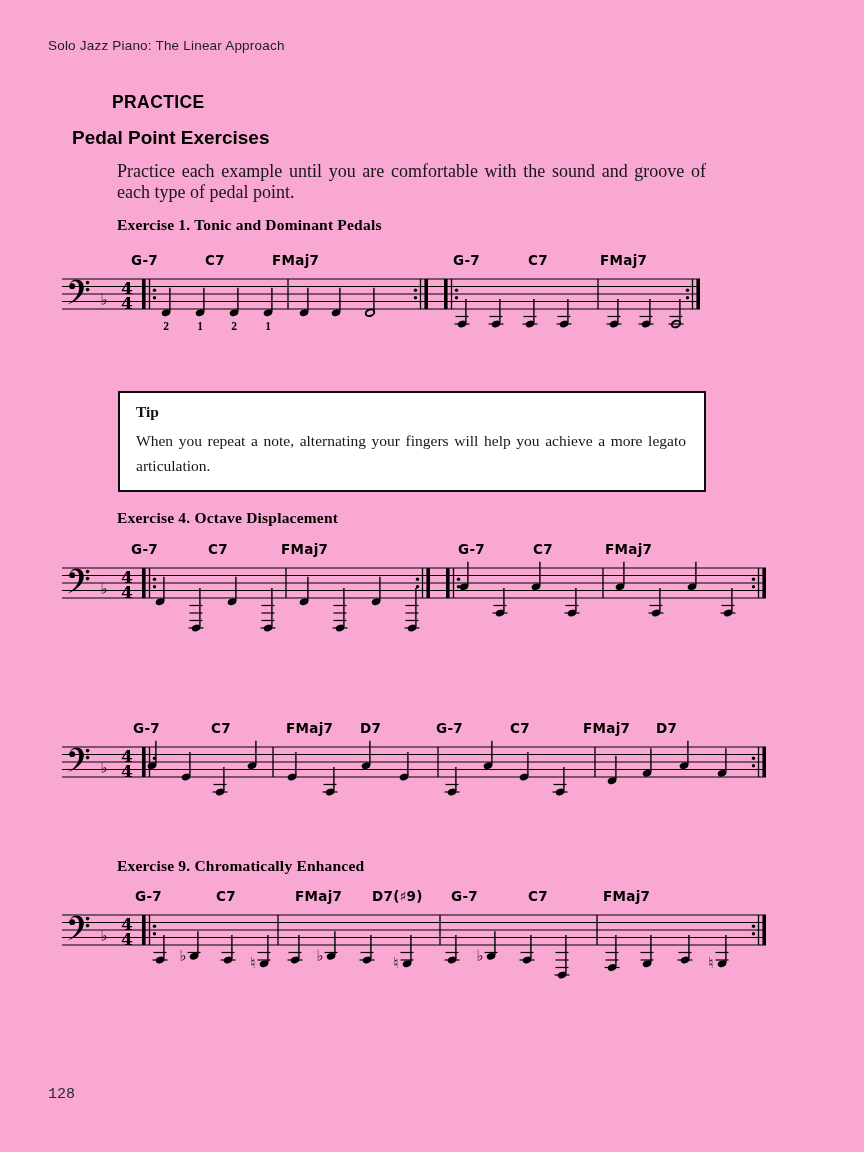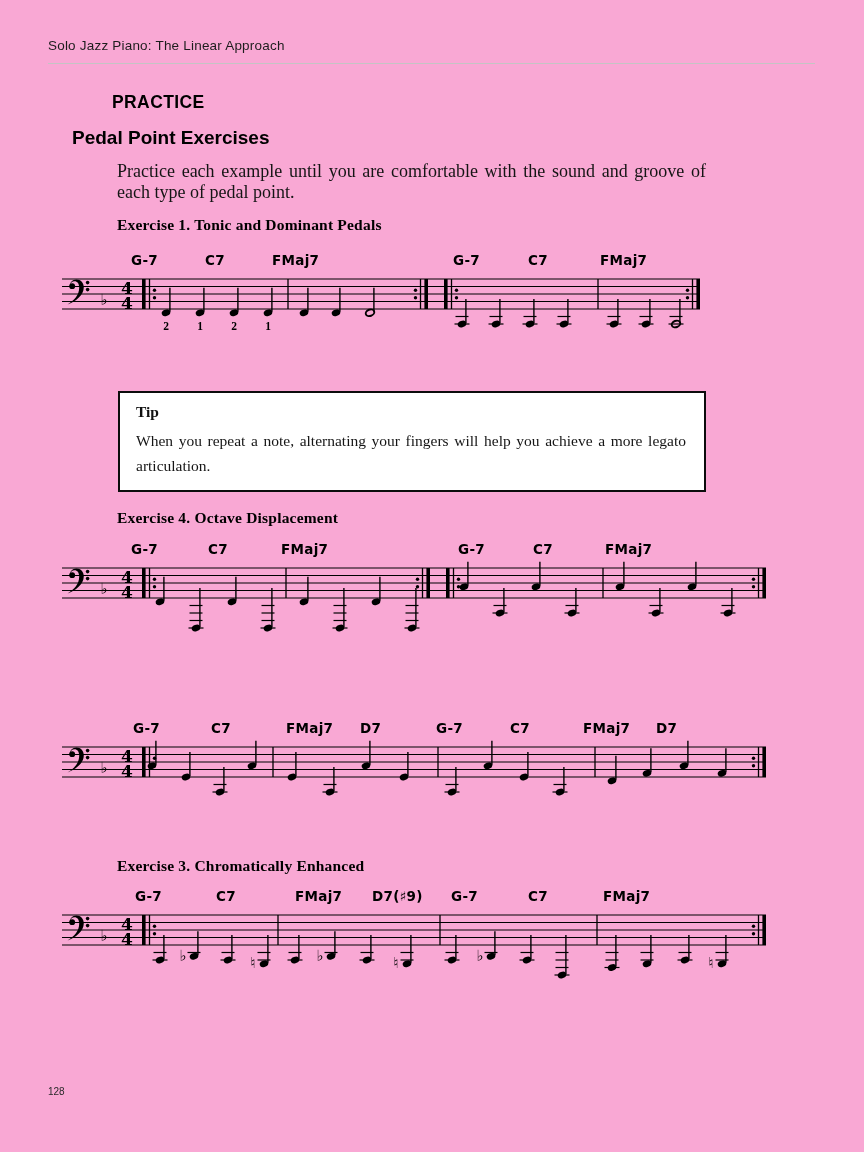--- a/index.html
+++ b/index.html
@@ -30,22 +30,22 @@
     font-size:15.5px;font-weight:700;left:117px;color:#000;
     font-family:"Liberation Serif",serif;letter-spacing:.2px;
   }
   .tipbox{
     left:118px;top:391px;width:550px;border:2px solid #0c0c0c;
     padding:8px 18px 12px 16px;background:#fff;
   }
   .tip-title{font-size:15.5px;font-weight:700;margin:2px 0 7px 0;}
   .tip-body{font-size:15.5px;line-height:25px;text-align:justify;color:#151515;}
   .page-number{
-    left:48px;top:1086px;font-family:Liberation Sans, sans-serif;
-    font-size:10px;color:#2a2a2a;
+    left:48px;top:1086px;font-family:Liberation Mono, monospace;
+    font-size:15px;color:#2a2a2a;
   }
   svg#music-svg{position:absolute;left:0;top:0;}
   .staffline{stroke:#000;stroke-width:1.1;}
   .barline{stroke:#000;stroke-width:1.3;}
   .stem{stroke:#000;stroke-width:1.4;}
   .ledger{stroke:#000;stroke-width:1.2;}
   .chord{font:700 13.5px "DejaVu Sans",sans-serif;letter-spacing:.3px;fill:#000;}
   .timesig{font:700 17px "DejaVu Serif",serif;fill:#000;}
   .acc{font:400 15px "DejaVu Sans",sans-serif;fill:#000;}
   .finger{font:700 11.5px "Liberation Serif",serif;fill:#000;}
@@ -58,21 +58,21 @@
   <div class="abs running-head">Solo Jazz Piano: The Linear Approach</div>
   <div class="abs header-rule"></div>
 
   <div class="abs section-title">PRACTICE</div>
   <div class="abs page-subtitle">Pedal Point Exercises</div>
 
   <div class="abs intro">Practice each example until you are comfortable with the sound and groove of each type of pedal point.</div>
 
   <div class="abs ex-title" style="top:216px">Exercise 1. Tonic and Dominant Pedals</div>
   <div class="abs ex-title" style="top:509px">Exercise 4. Octave Displacement</div>
-  <div class="abs ex-title" style="top:857px">Exercise 3. Chromatically Enhanced</div>
+  <div class="abs ex-title" style="top:857px">Exercise 9. Chromatically Enhanced</div>
 
   <div class="abs tipbox">
     <div class="tip-title">Tip</div>
     <div class="tip-body">When you repeat a note, alternating your fingers will help you achieve a more legato articulation.</div>
   </div>
 
   <svg id="music-svg" width="864" height="1152" viewBox="0 0 864 1152">
       <g>
         <line x1="62" y1="279" x2="700" y2="279" class="staffline"></line>
         <line x1="62" y1="286.5" x2="700" y2="286.5" class="staffline"></line>

